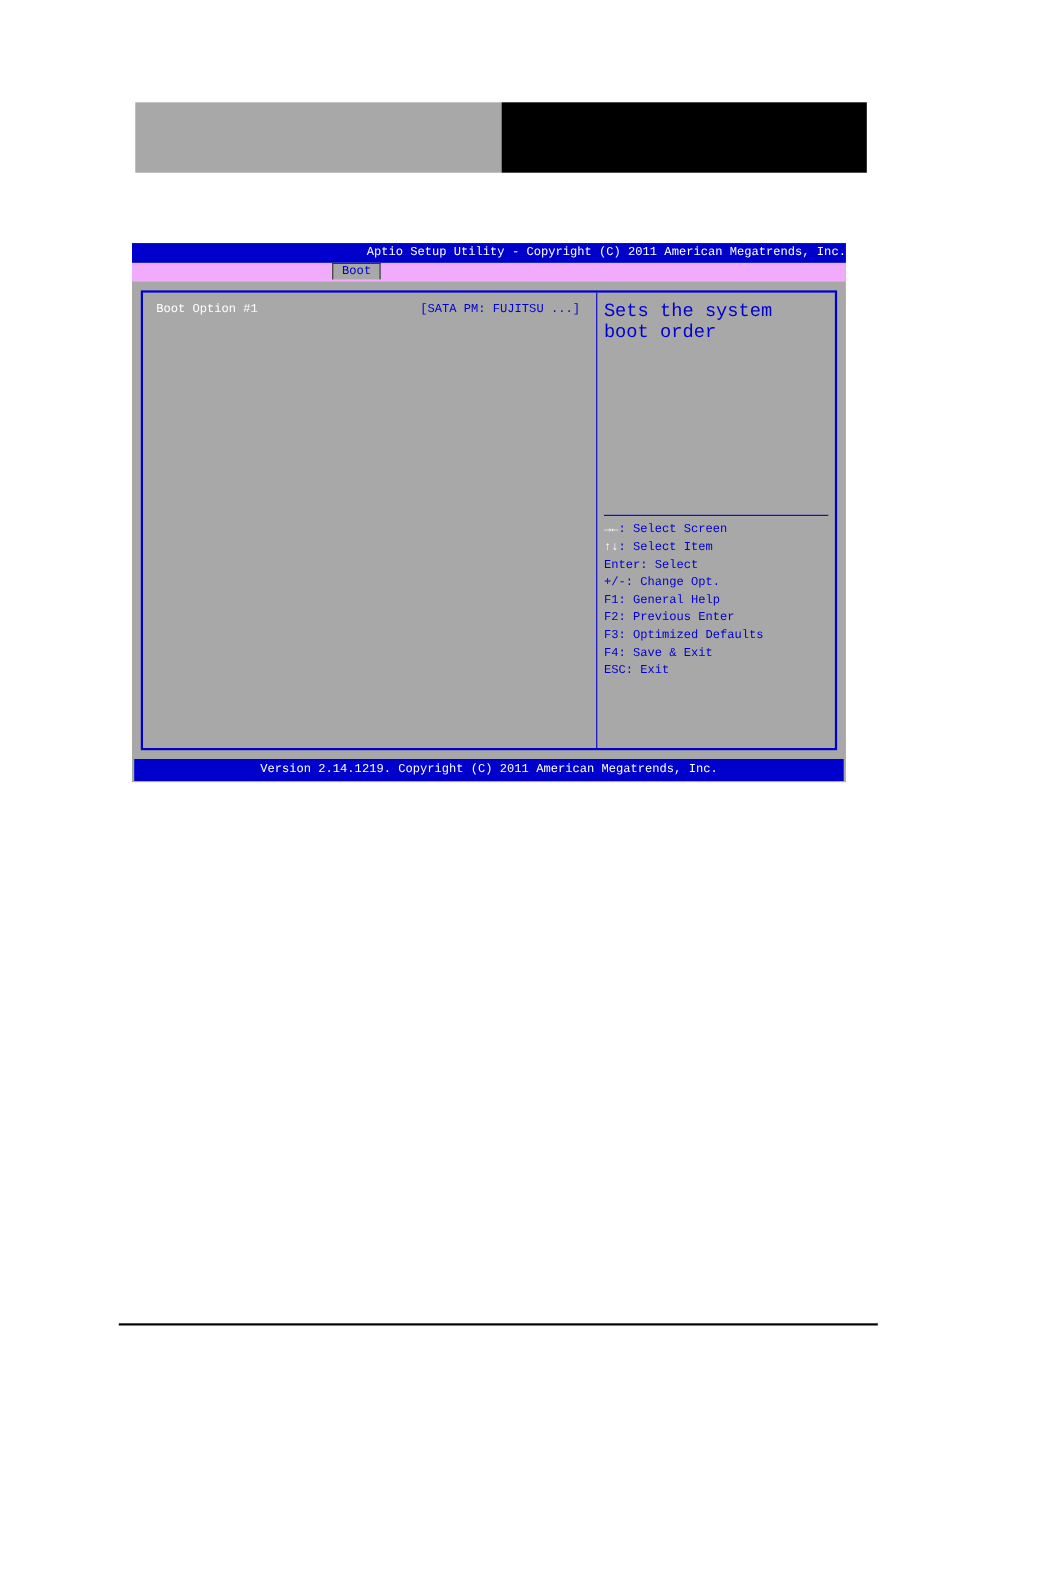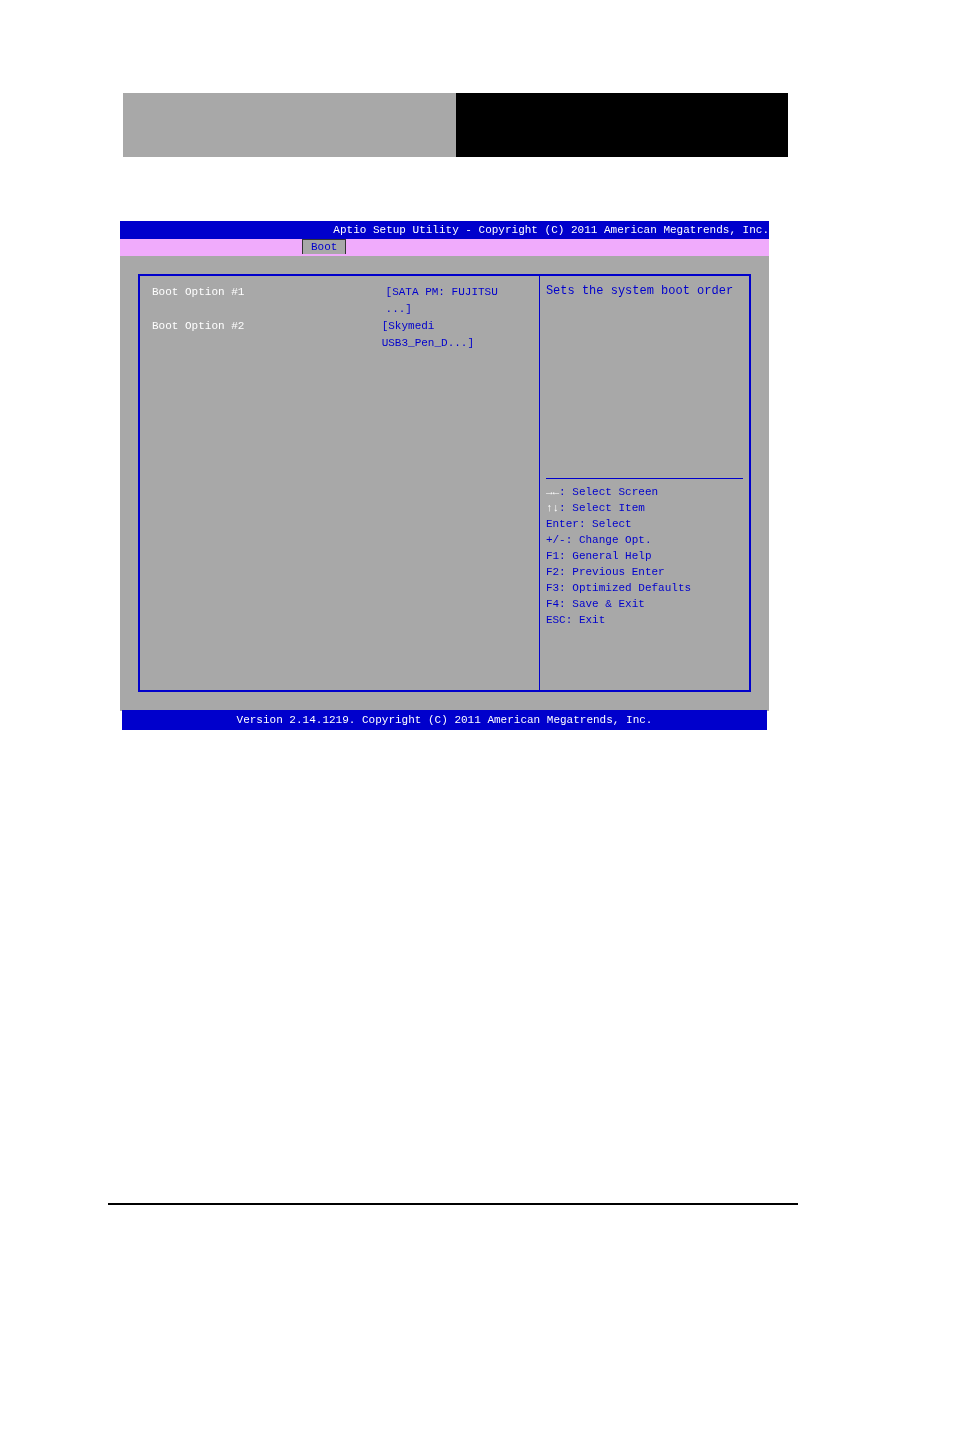--- a/index.html
+++ b/index.html
@@ -60,21 +60,21 @@
       color: #0000cc;
       padding: 1px 8px;
       font-size: 11px;
       border: 1px solid #333;
       border-bottom: none;
     }
     .bios-main {
       display: flex;
       height: 418px;
       border: 2px solid #0000cc;
-      margin: 18px;
+      margin: 8px;
       background: #a8a8a8;
     }
     .bios-left {
       width: 65.5%;
       padding: 8px 12px;
       color: #fff;
       font-size: 11px;
       line-height: 1.5;
     }
     .bios-row {
@@ -90,21 +90,21 @@
     }
     .bios-right {
       width: 34.5%;
       border-left: 1px solid #0000cc;
       padding: 8px 6px;
       display: flex;
       flex-direction: column;
     }
     .bios-help-desc {
       color: #0000cc;
-      font-size: 12px;
+      font-size: 17px;
       flex: 0 0 auto;
       height: 195px;
       border-bottom: 1px solid #0000cc;
     }
     .bios-keys {
       color: #0000cc;
       font-size: 11px;
       line-height: 1.45;
       padding-top: 6px;
     }
@@ -139,24 +139,20 @@
   <div class="bios-title-bar">Aptio Setup Utility - Copyright (C) 2011 American Megatrends, Inc.</div>
   <div class="bios-tab-row">
     <span class="bios-tab">Boot</span>
   </div>
   <div class="bios-main">
     <div class="bios-left">
       <div class="bios-row">
         <span class="bios-label">Boot Option #1</span>
         <span class="bios-value">[SATA  PM: FUJITSU ...]</span>
       </div>
-      <div class="bios-row">
-        <span class="bios-label">Boot Option #2</span>
-        <span class="bios-value">[Skymedi USB3_Pen_D...]</span>
-      </div>
     </div>
     <div class="bios-right">
       <div class="bios-help-desc">Sets the system boot order</div>
       <div class="bios-keys">
         <div><span class="key-highlight">→←</span><span>: Select Screen</span></div>
         <div><span class="key-highlight">↑↓</span><span>: Select Item</span></div>
         <div><span>Enter</span><span>: Select</span></div>
         <div><span>+/-</span><span>: Change Opt.</span></div>
         <div><span>F1</span><span>: General Help</span></div>
         <div><span>F2</span><span>: Previous Enter</span></div>

